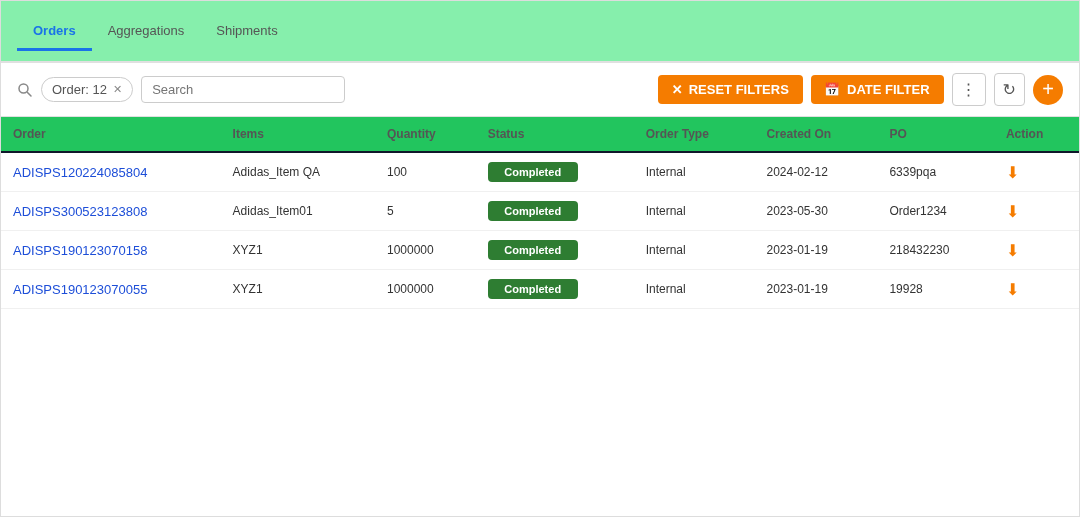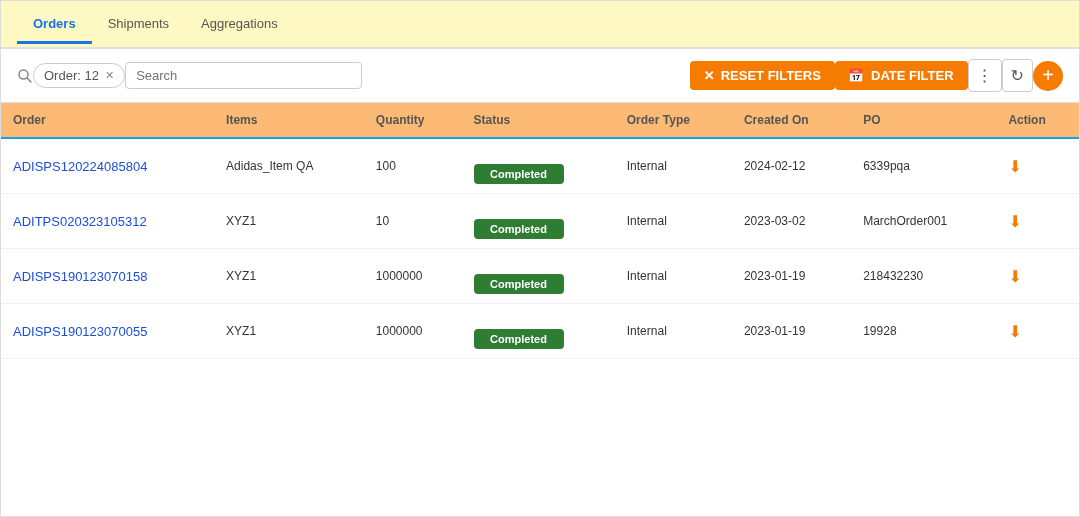--- a/index.html
+++ b/index.html
@@ -1,54 +1,54 @@
 <!DOCTYPE html>
 <html><head>
   <meta charset="utf-8">
   <style>
     * { box-sizing: border-box; margin: 0; padding: 0; font-family: Arial, sans-serif; font-size: 13px; }
     body { background: #f5f5f5; color: #333; }
     .app { background: #fff; width: 1080px; min-height: 517px; border: 1px solid #ddd; overflow: hidden; }
     
     
-    .tabs { display: flex; border-bottom: 2px solid #e0e0e0; background: #fef9c3; padding: 5px 16px; }
+    .tabs { display: flex; border-bottom: 2px solid #e0e0e0; background: #86efac; padding: 12px 16px; }
     .tab { padding: 10px 16px; cursor: pointer; font-size: 13px; color: #555; border-bottom: 3px solid transparent; margin-bottom: -2px; }
     .tab.active { color: #1a73e8; border-bottom: 3px solid #1a73e8; font-weight: 600; }
 
     
-    .toolbar { display: flex; align-items: center; padding: 10px 16px; border-bottom: 1px solid #e0e0e0; background: #fff; }
+    .toolbar { display: flex; align-items: center; padding: 10px 16px; gap: 8px; border-bottom: 1px solid #e0e0e0; background: #fff; }
     .search-icon-wrap { display: flex; align-items: center; color: #888; }
     .filter-badge { display: flex; align-items: center; background: #fff; border: 1px solid #ccc; border-radius: 16px; padding: 4px 10px; gap: 6px; font-size: 12px; color: #555; }
     .filter-badge .x { cursor: pointer; color: #888; font-size: 11px; }
-    .search-input { border: 1px solid #ccc; border-radius: 4px; padding: 5px 10px; font-size: 13px; width: 237px; outline: none; color: #555; }
+    .search-input { border: 1px solid #ccc; border-radius: 4px; padding: 5px 10px; font-size: 13px; width: 204px; outline: none; color: #555; }
     .spacer { flex: 1; }
     .btn-reset { background: #f57c00; color: #fff; border: none; border-radius: 4px; padding: 7px 14px; cursor: pointer; font-size: 12px; font-weight: 600; display: flex; align-items: center; gap: 6px; }
     .btn-date { background: #f57c00; color: #fff; border: none; border-radius: 4px; padding: 7px 14px; cursor: pointer; font-size: 12px; font-weight: 600; display: flex; align-items: center; gap: 6px; }
     .btn-icon { background: none; border: 1px solid #ccc; border-radius: 4px; padding: 6px 8px; cursor: pointer; color: #555; font-size: 16px; }
     .btn-add { background: #f57c00; color: #fff; border: none; border-radius: 50%; width: 30px; height: 30px; cursor: pointer; font-size: 20px; display: flex; align-items: center; justify-content: center; font-weight: 300; }
 
     
     .table-wrap { overflow-x: auto; }
     table { width: 100%; border-collapse: collapse; }
-    thead tr { background: #fdba74; border-bottom: 2px solid #0ea5e9; }
+    thead tr { background: #22c55e; border-bottom: 2px solid #0f172a; }
     th { padding: 10px 12px; text-align: left; font-weight: 600; color: #555; font-size: 12px; white-space: nowrap; }
     td { padding: 9px 12px; font-size: 12px; border-bottom: 1px solid #f0f0f0; vertical-align: middle; white-space: nowrap; }
     .order-link { color: #1d4ed8; text-decoration: none; cursor: pointer; }
-    .status-badge { background: #2e7d32; color: #fff; border-radius: 4px; padding: 4px 12px; font-size: 11px; font-weight: 600; display: inline-block; text-align: center; min-width: 90px; margin-top: 16px; }
+    .status-badge { background: #2e7d32; color: #fff; border-radius: 4px; padding: 4px 12px; font-size: 11px; font-weight: 600; display: inline-block; text-align: center; min-width: 90px; }
     .action-icon { color: #f57c00; cursor: pointer; font-size: 16px; }
   </style>
 </head>
 <body>
 
 <div class="app">
 
   <div class="tabs">
     <div class="tab active">Orders</div>
+    <div class="tab">Aggregations</div>
     <div class="tab">Shipments</div>
-    <div class="tab">Aggregations</div>
   </div>
 
   <div class="toolbar">
     <span class="search-icon-wrap">
       <svg width="16" height="16" viewBox="0 0 16 16" fill="none">
           <circle cx="6.5" cy="6.5" r="4.5" stroke="#888" stroke-width="1.5"></circle>
           <line x1="10.5" y1="10.5" x2="14" y2="14" stroke="#888" stroke-width="1.5" stroke-linecap="round"></line>
         </svg>
     </span>
     <div class="filter-badge">
@@ -89,27 +89,27 @@
       <td><a class="order-link">ADISPS120224085804</a></td>
       <td>Adidas_Item QA</td>
       <td>100</td>
       <td><span class="status-badge">Completed</span></td>
       <td>Internal</td>
       <td>2024-02-12</td>
       <td>6339pqa</td>
       <td><span class="action-icon">⬇</span></td>
     </tr>
           <tr>
-      <td><a class="order-link">ADITPS020323105312</a></td>
-      <td>XYZ1</td>
-      <td>10</td>
+      <td><a class="order-link">ADISPS300523123808</a></td>
+      <td>Adidas_Item01</td>
+      <td>5</td>
       <td><span class="status-badge">Completed</span></td>
       <td>Internal</td>
-      <td>2023-03-02</td>
-      <td>MarchOrder001</td>
+      <td>2023-05-30</td>
+      <td>Order1234</td>
       <td><span class="action-icon">⬇</span></td>
     </tr>
           <tr>
       <td><a class="order-link">ADISPS190123070158</a></td>
       <td>XYZ1</td>
       <td>1000000</td>
       <td><span class="status-badge">Completed</span></td>
       <td>Internal</td>
       <td>2023-01-19</td>
       <td>218432230</td>

